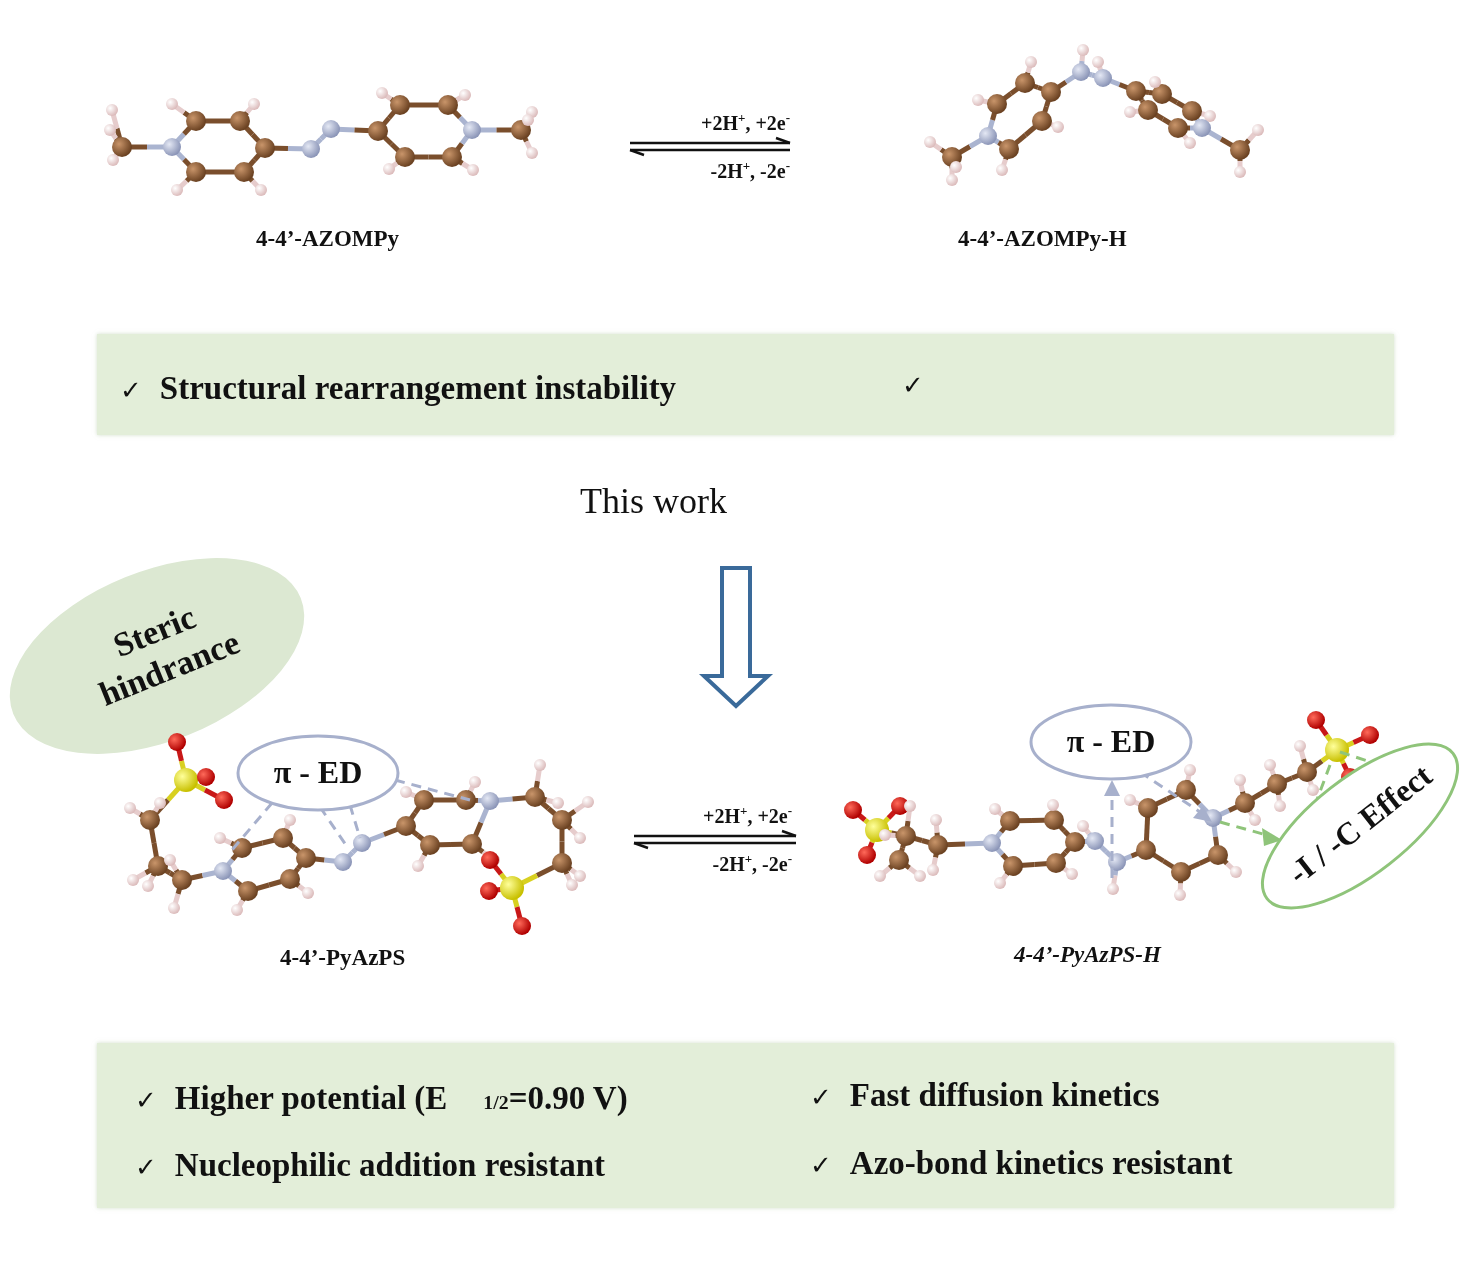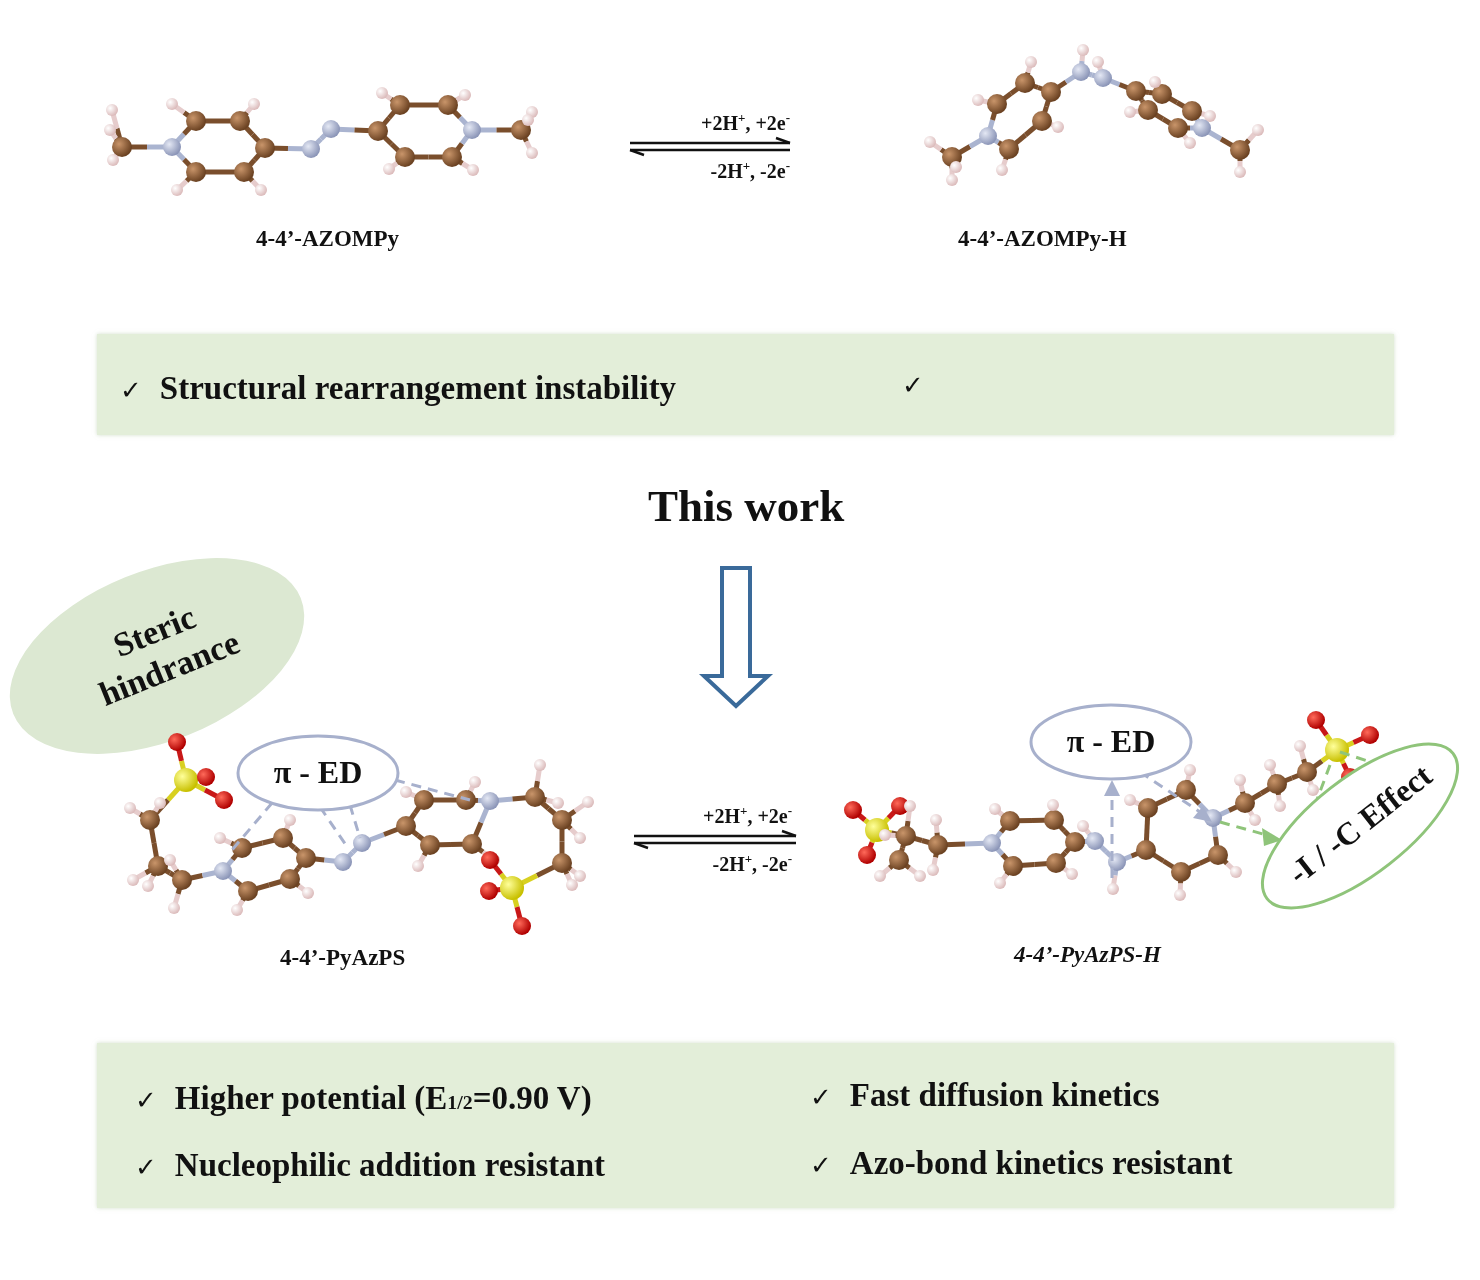--- a/index.html
+++ b/index.html
@@ -4,21 +4,21 @@
 <style>
   html,body{margin:0;padding:0;background:#ffffff;}
   body{width:1480px;height:1280px;position:relative;overflow:hidden;font-family:"Liberation Serif","DejaVu Serif",serif;color:#111;}
   .abs{position:absolute;}
   .label{font-weight:bold;font-size:23px;white-space:nowrap;}
   .panel{position:absolute;background:#e3eed9;box-shadow:0 0 4px rgba(180,200,170,0.6);}
   .bullet{position:absolute;font-weight:bold;font-size:33px;white-space:nowrap;display:flex;align-items:baseline;}
   .check{font-family:"DejaVu Sans",sans-serif;font-weight:normal;font-size:26px;margin-right:18px;}
   .rx{position:absolute;font-weight:bold;font-size:20px;white-space:nowrap;text-align:right;}
   .rx sup{font-size:13px;}
-  sub{font-size:60%;}
+  sub{font-size:60%;margin-left:36px;}
   svg{position:absolute;left:0;top:0;}
 </style>
 </head>
 <body>
 
 <svg id="art" width="1480" height="1280">
   <defs>
     <radialGradient id="gC" cx="35%" cy="35%" r="65%">
         <stop offset="0" stop-color="#c9956a"></stop>
         <stop offset="1" stop-color="#6b4222"></stop>
@@ -590,21 +590,21 @@
 
 <div class="panel" style="left:97px;top:334px;width:1297px;height:101px;"></div>
 <div class="bullet" style="left:120px;top:370px;">
   <span class="check">✓</span>
   <span>Structural rearrangement instability</span>
 </div>
 <div class="bullet" style="left:902px;top:370px;">
   <span class="check">✓</span>
 </div>
 
-<div class="abs" style="left:648px;top:480px;font-weight:bold;font-size:45px;">This work</div>
+<div class="abs" style="left:580px;top:480px;font-weight:normal;font-size:36px;">This work</div>
 
 <div class="abs" style="left:62px;top:610px;width:200px;text-align:center;font-weight:bold;font-size:34px;line-height:40px;transform:rotate(-22deg);">
   <div>Steric</div>
   <div>hindrance</div>
 </div>
 
 <div class="abs" style="left:258px;top:754px;width:120px;text-align:center;font-weight:bold;font-size:32px;">π - ED</div>
 <div class="abs" style="left:1051px;top:723px;width:120px;text-align:center;font-weight:bold;font-size:32px;">π - ED</div>
 
 <div class="abs" style="left:1260px;top:806px;width:200px;text-align:center;font-weight:bold;font-size:32px;transform:rotate(-38deg);">-I / -C Effect</div>

